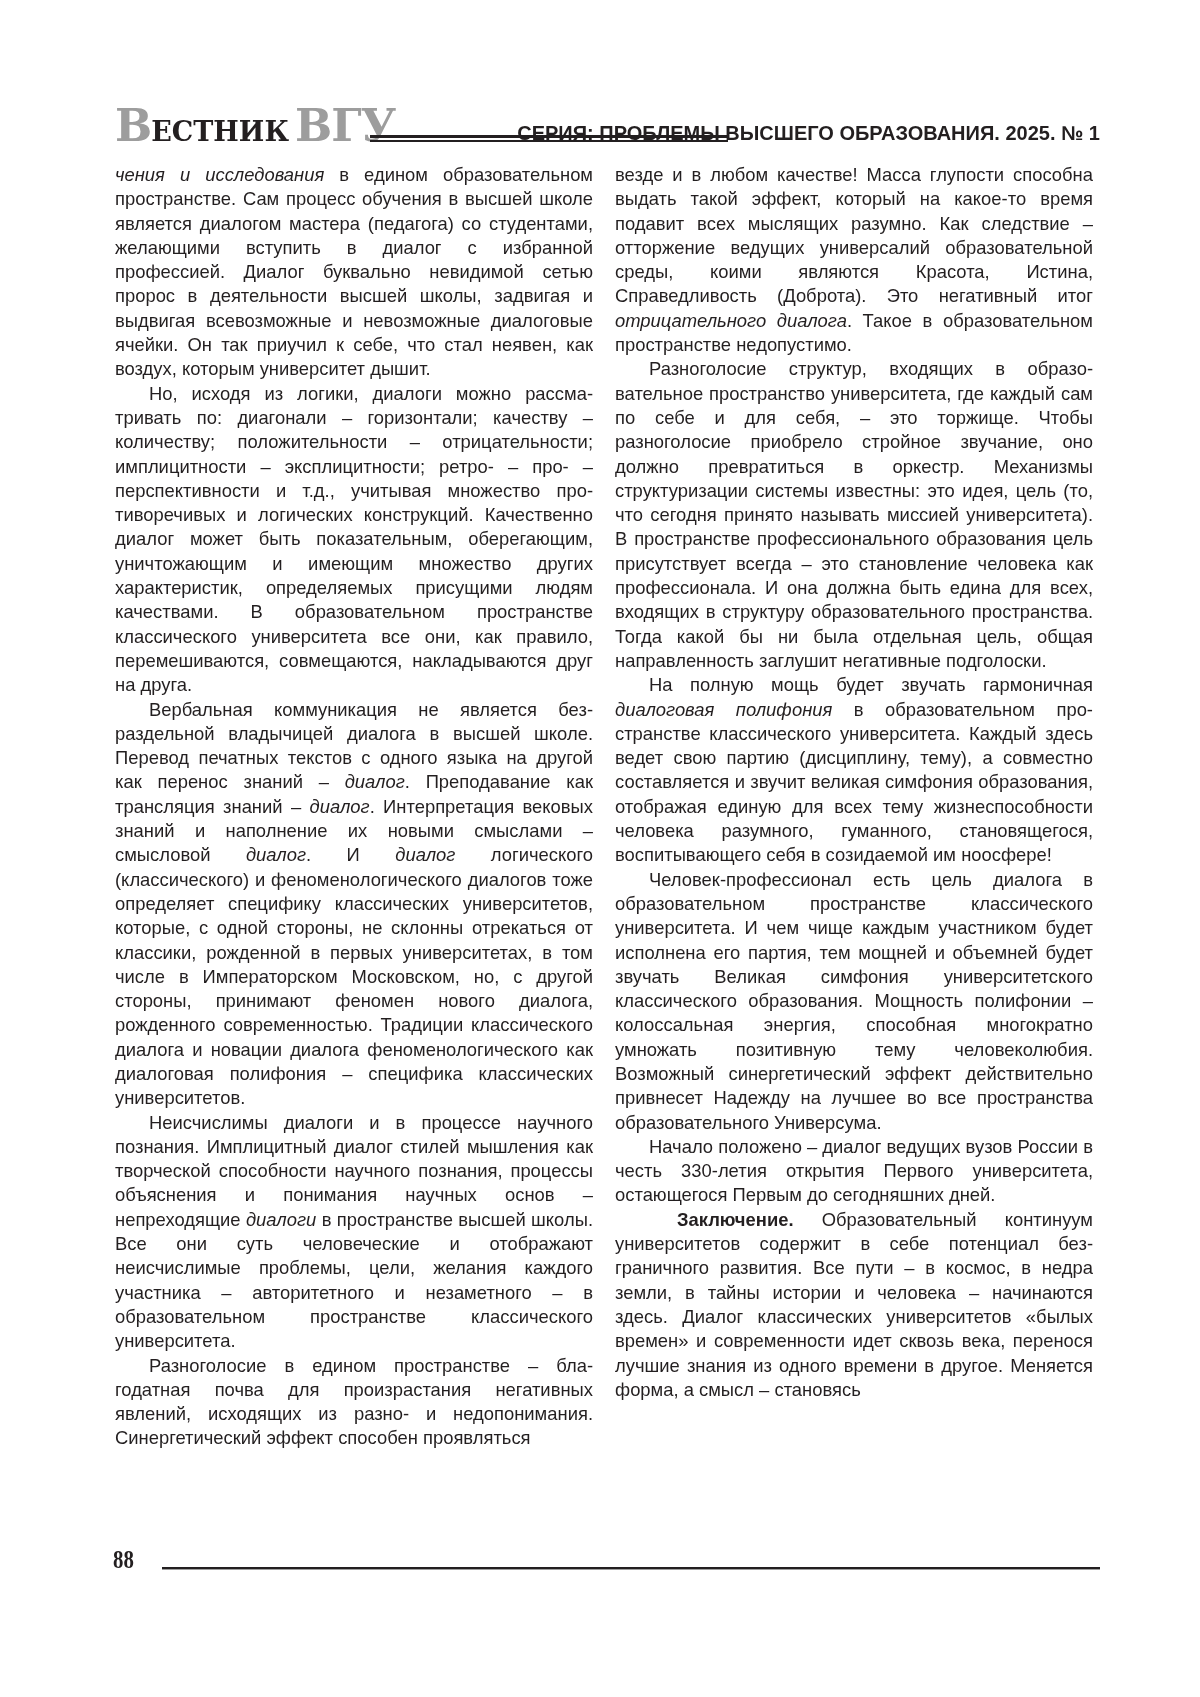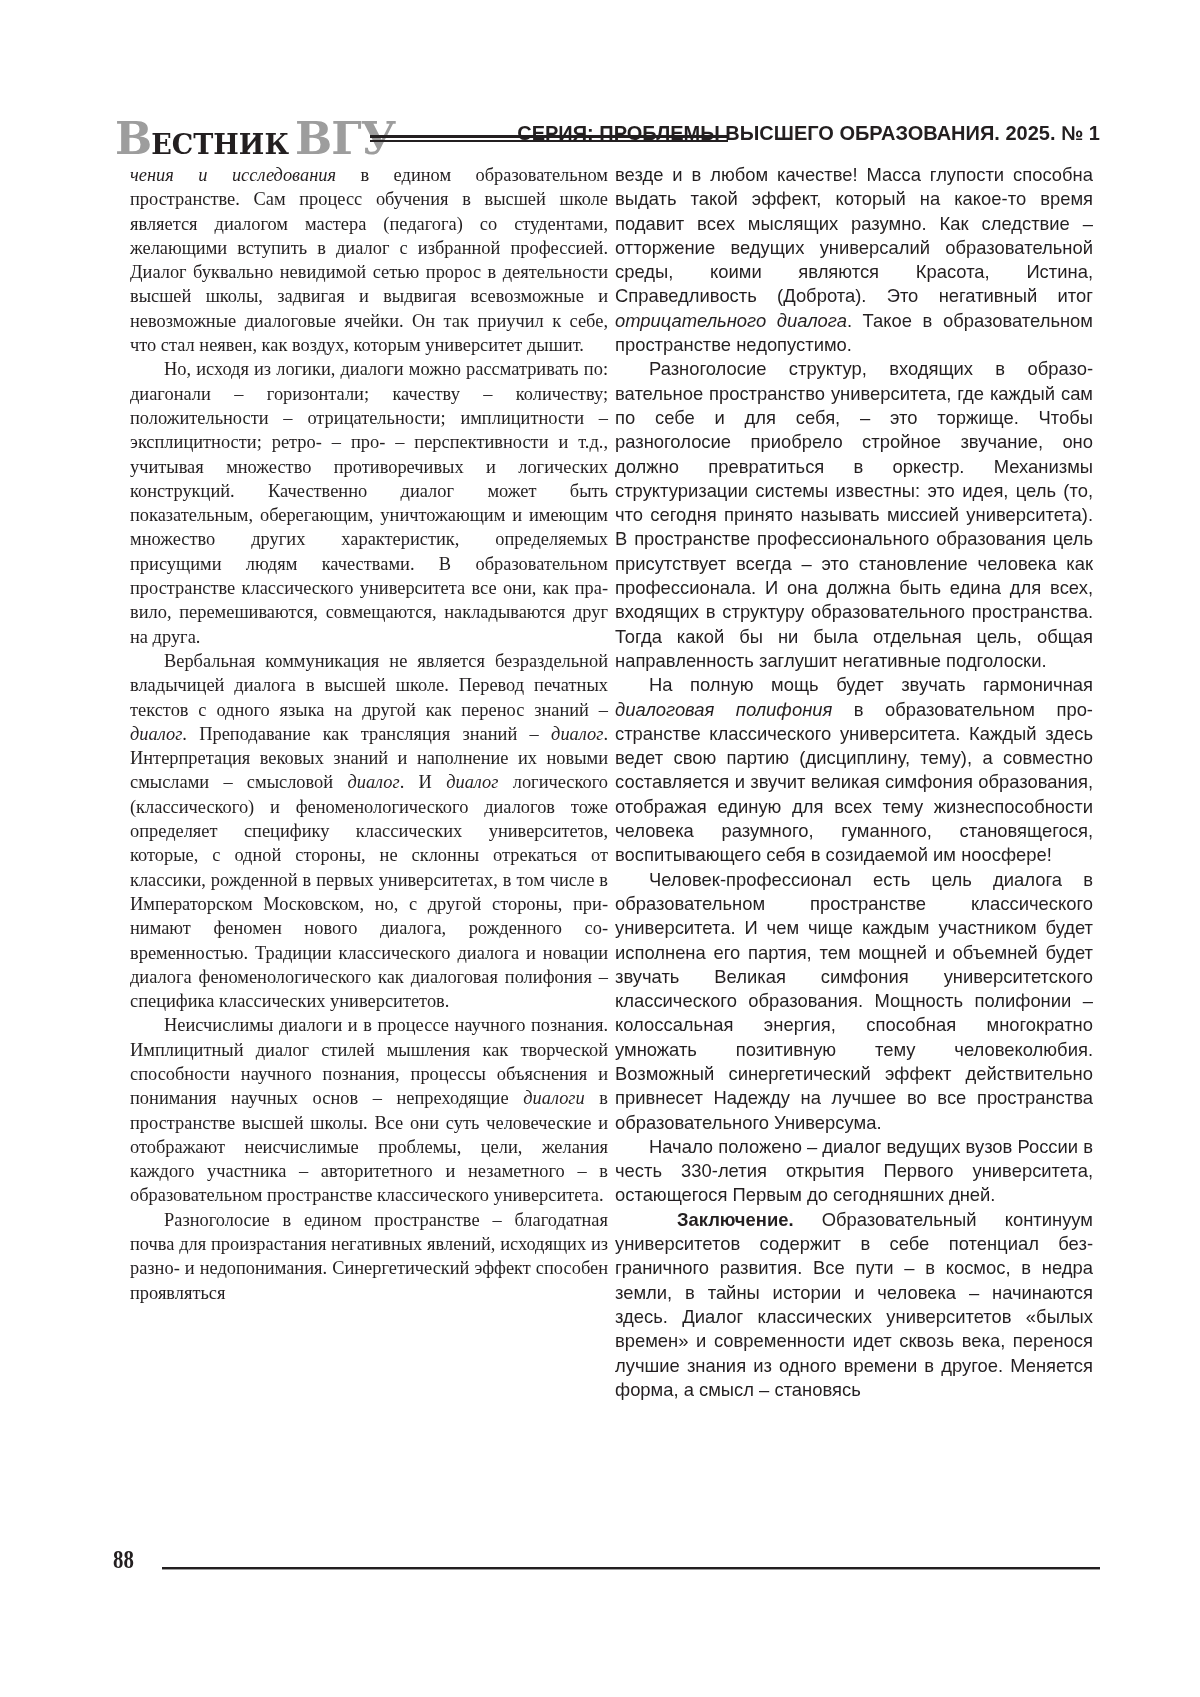--- a/index.html
+++ b/index.html
@@ -1,26 +1,26 @@
 <!DOCTYPE html>
 <html><head>
 <meta charset="utf-8">
 <style>
   html, body { margin: 0; padding: 0; background: #ffffff; }
   body { width: 1200px; height: 1697px; position: relative; overflow: hidden; color: #231f20; }
   .header { position: absolute; top: 100px; left: 115px; width: 985px; height: 45px; }
-  .masthead { position: absolute; left: 0; top: 0; font-family: "DejaVu Serif", serif; font-weight: bold; white-space: nowrap; margin-top: 13px; }
+  .masthead { position: absolute; left: 0; top: 0; font-family: "DejaVu Serif", serif; font-weight: bold; white-space: nowrap; }
   .masthead .big { font-size: 44px; color: #9d9d9d; letter-spacing: -1px; }
   .masthead .small { font-size: 27px; color: #231f20; letter-spacing: 0px; }
   .masthead .vgu { font-size: 44px; color: #9d9d9d; margin-left: 6px; letter-spacing: -1px; }
   .head-rule { position: absolute; left: 255px; width: 358px; top: 35px; height: 3px; background: #231f20; }
   .head-rule.thin { top: 40px; height: 1.5px; }
   .series { position: absolute; right: 0; top: 22px; font-family: "Liberation Sans", sans-serif; font-weight: bold; font-size: 20px; white-space: nowrap; color: #231f20; }
   .col { position: absolute; top: 163px; width: 478px; font-family: "Liberation Sans", sans-serif; font-size: 18.4px; line-height: 24.3px; text-align: justify; hyphens: manual; color: #231f20; }
-  .col.left { left: 130px; font-family: Liberation Serif, serif; }
+  .col.left { left: 115px; }
   .col.right { left: 615px; }
   .col p { margin: 0; text-indent: 34px; }
   .col p.noindent { text-indent: 0; }
   em { font-style: italic; }
   strong { font-weight: bold; margin-left: 28px; }
   .footer-num { position: absolute; left: 113px; top: 1545px; font-family: "Liberation Serif", serif; font-weight: bold; font-size: 26px; color: #231f20; transform: scaleX(0.8); transform-origin: left; }
   .footer-rule { position: absolute; left: 162px; width: 938px; top: 1567px; height: 2px; background: #231f20; }
   .footer-rule2 { position: absolute; left: 162px; width: 938px; top: 1569px; height: 1px; background: #9d9d9d; }
 </style>
 </head>

